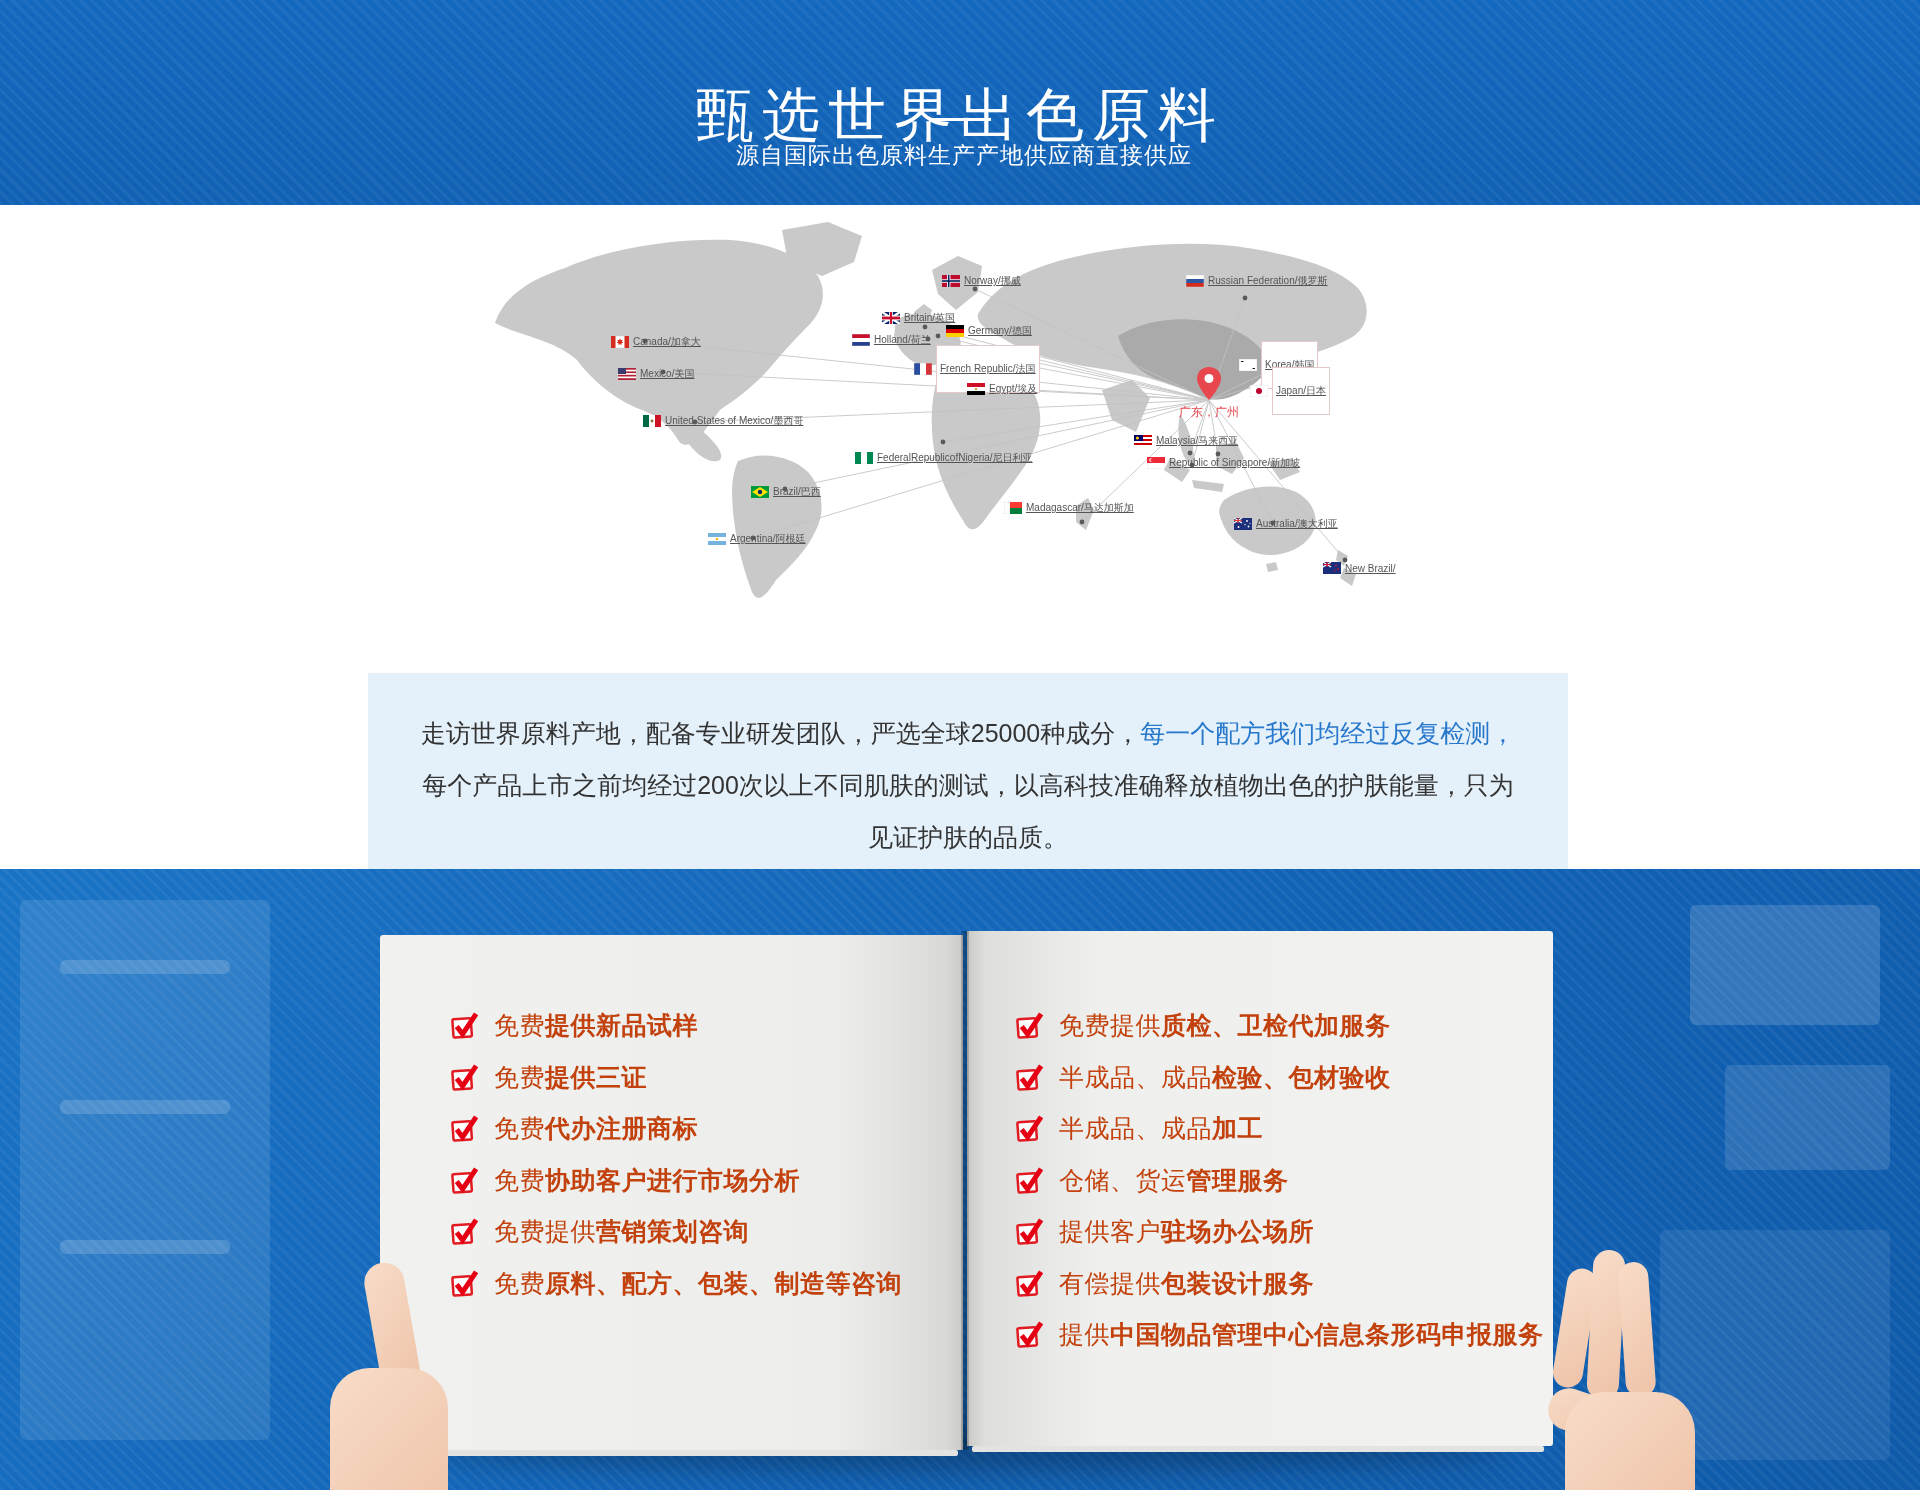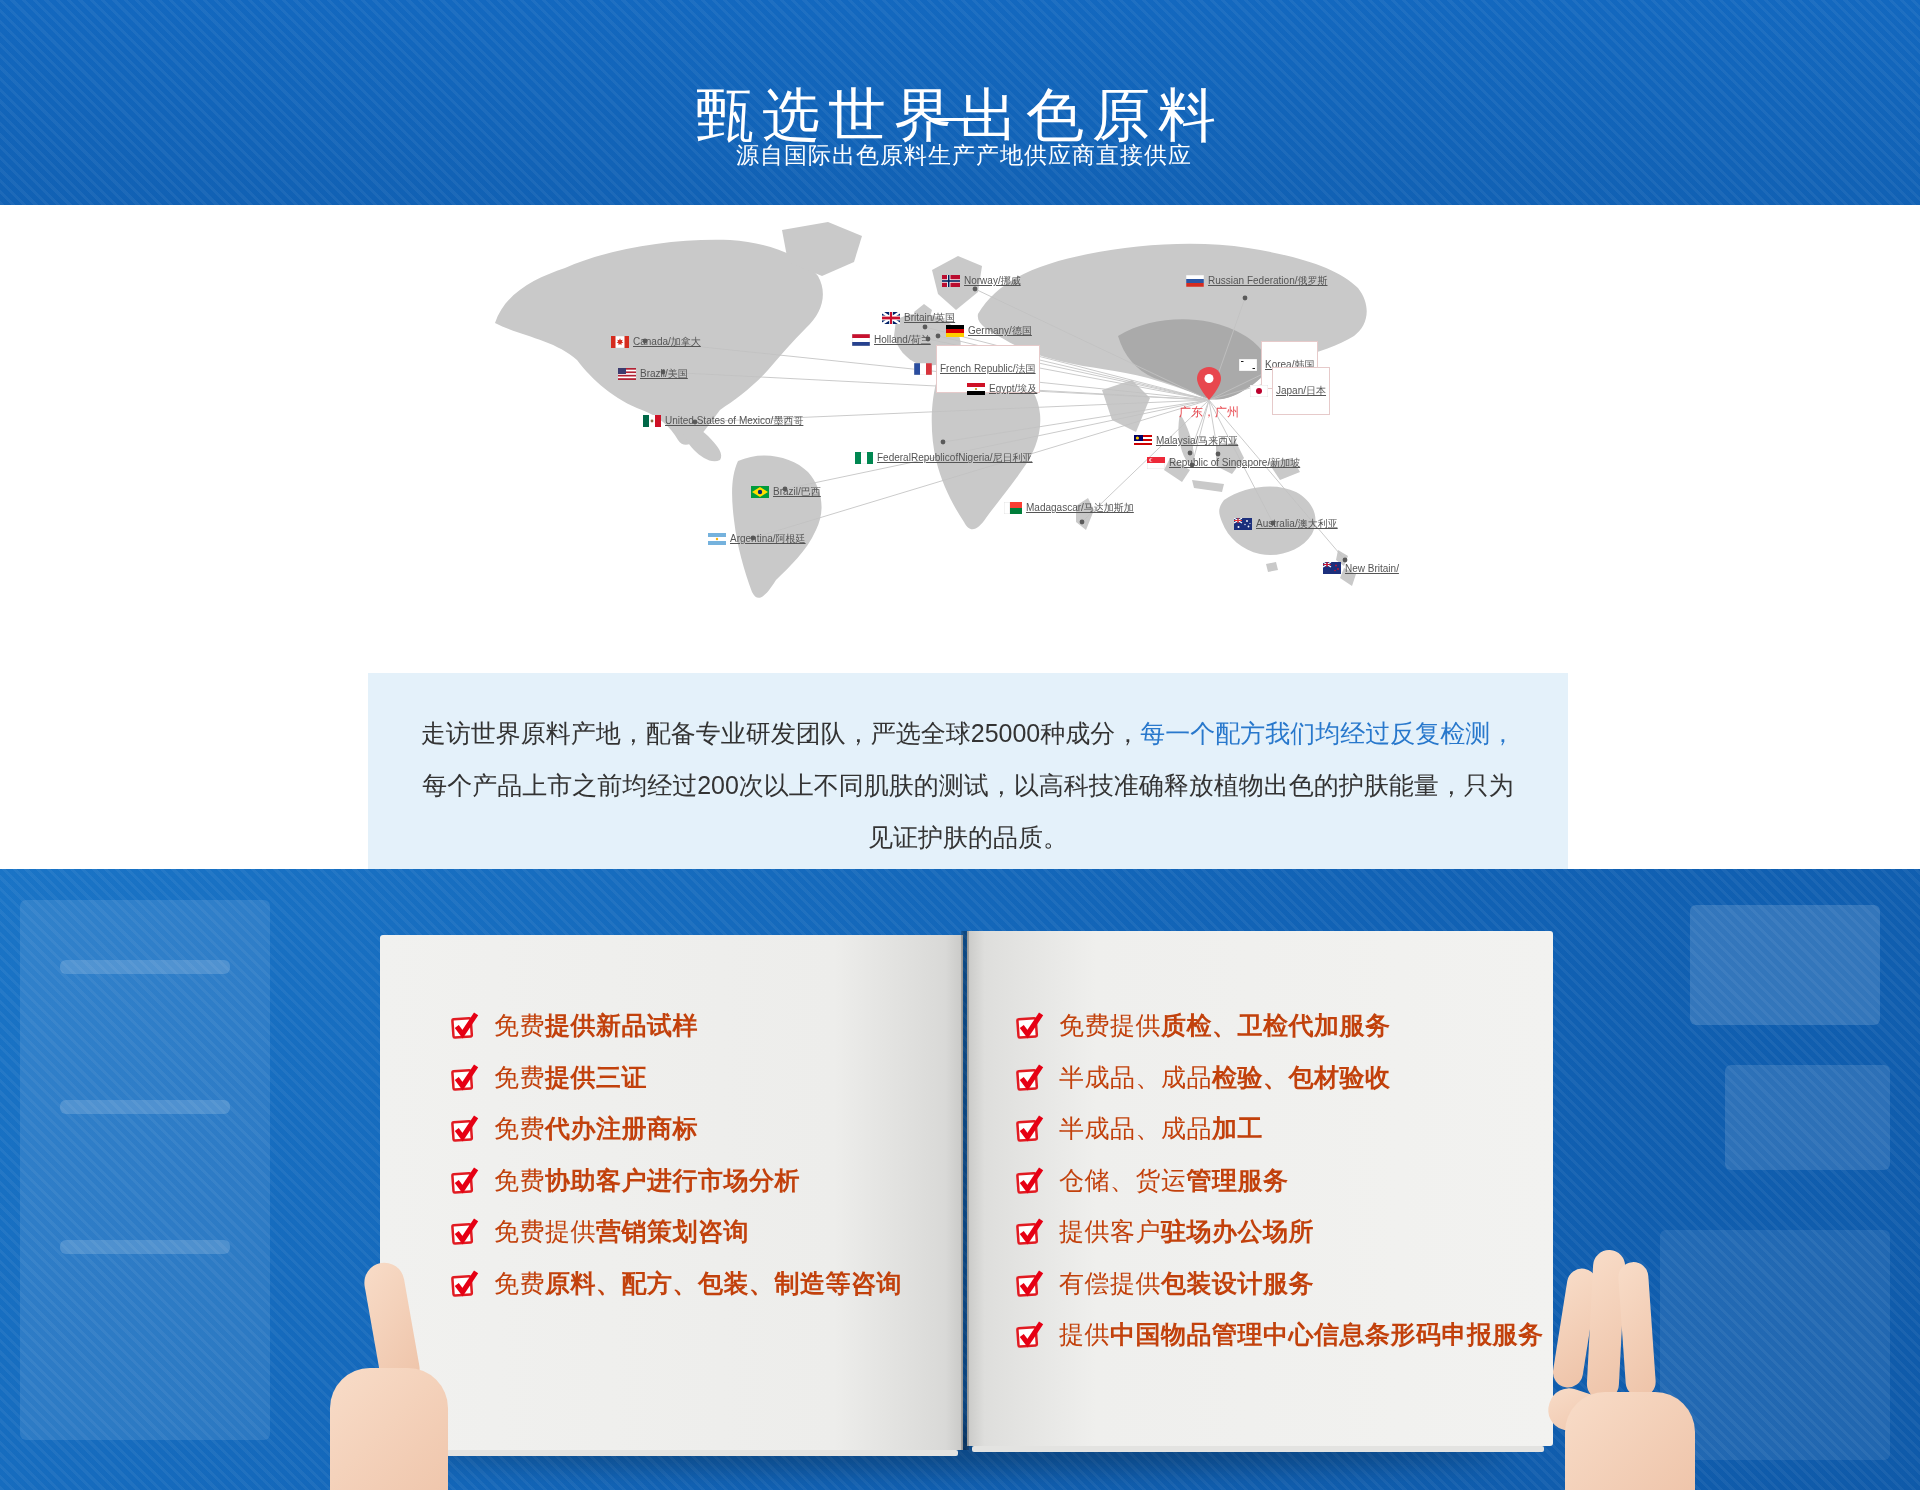--- a/index.html
+++ b/index.html
@@ -177,21 +177,21 @@
       <span class="lbl">Canada/加拿大</span>
       </div>
     <div class="map-label" style="left:138px;top:149px">
       <svg width="18" height="12">
           <rect width="18" height="12" fill="#b22234"></rect>
           <rect y="1.7" width="18" height="1.7" fill="#fff"></rect>
           <rect y="5.1" width="18" height="1.7" fill="#fff"></rect>
           <rect y="8.5" width="18" height="1.7" fill="#fff"></rect>
           <rect width="8" height="6" fill="#3c3b6e"></rect>
         </svg>
-      <span class="lbl">Brazil/美国</span>
+      <span class="lbl">Mexico/美国</span>
       </div>
     <div class="map-label" style="left:163px;top:196px">
       <svg width="18" height="12">
           <rect width="6" height="12" fill="#006847"></rect>
           <rect x="6" width="6" height="12" fill="#fff"></rect>
           <rect x="12" width="6" height="12" fill="#ce1126"></rect>
           <circle cx="9" cy="6" r="1.4" fill="#8a6d3b"></circle>
         </svg>
       <span class="lbl">United States of Mexico/墨西哥</span>
       </div>
@@ -344,21 +344,21 @@
       </div>
     <div class="map-label" style="left:843px;top:344px">
       <svg width="18" height="12">
           <rect width="18" height="12" fill="#1c2f7c"></rect>
           <path d="M0,0 L8,5 M8,0 L0,5" stroke="#fff" stroke-width="1.2"></path>
           <path d="M4,0 L4,5 M0,2.5 L8,2.5" stroke="#c8102e" stroke-width="1.2"></path>
           <circle cx="13" cy="3.5" r=".9" fill="#cc142b"></circle>
           <circle cx="15" cy="7" r=".9" fill="#cc142b"></circle>
           <circle cx="12" cy="8.5" r=".8" fill="#cc142b"></circle>
         </svg>
-      <span class="lbl">New Britain/</span>
+      <span class="lbl">New Brazil/</span>
       </div>
 
     <div class="pin">
       <svg width="26" height="36" viewBox="0 0 26 36">
           <path d="M13 1 C6 1 1 6 1 12.5 C1 21 13 34 13 34 C13 34 25 21 25 12.5 C25 6 20 1 13 1 Z" fill="#e8474e"></path>
           <circle cx="13" cy="12.5" r="4.5" fill="#fff"></circle>
         </svg>
     </div>
     <div class="pin-label">广东，广州</div>
   </div>

